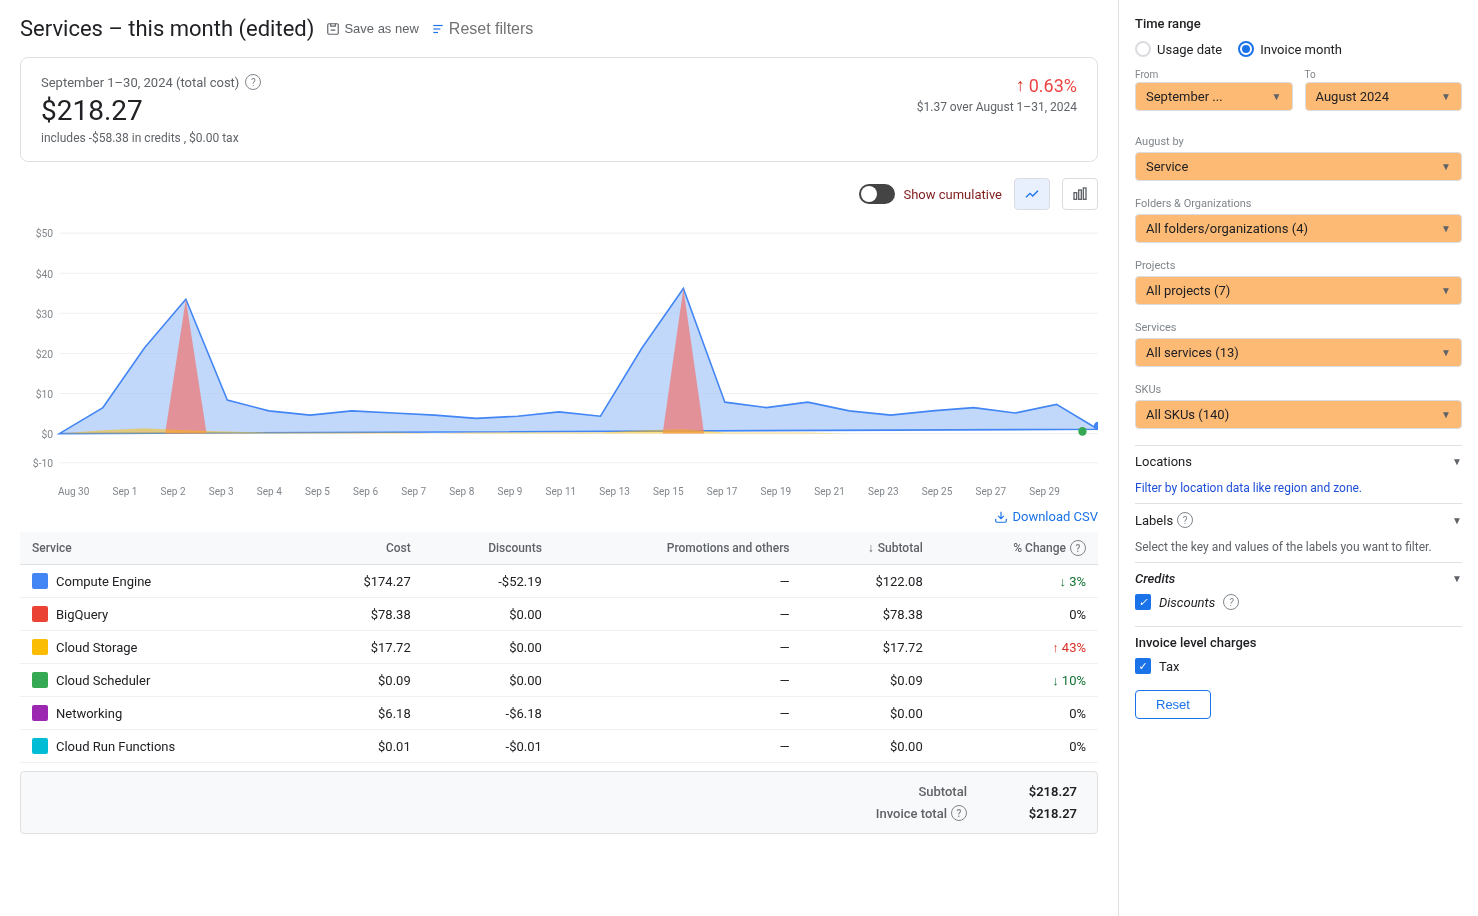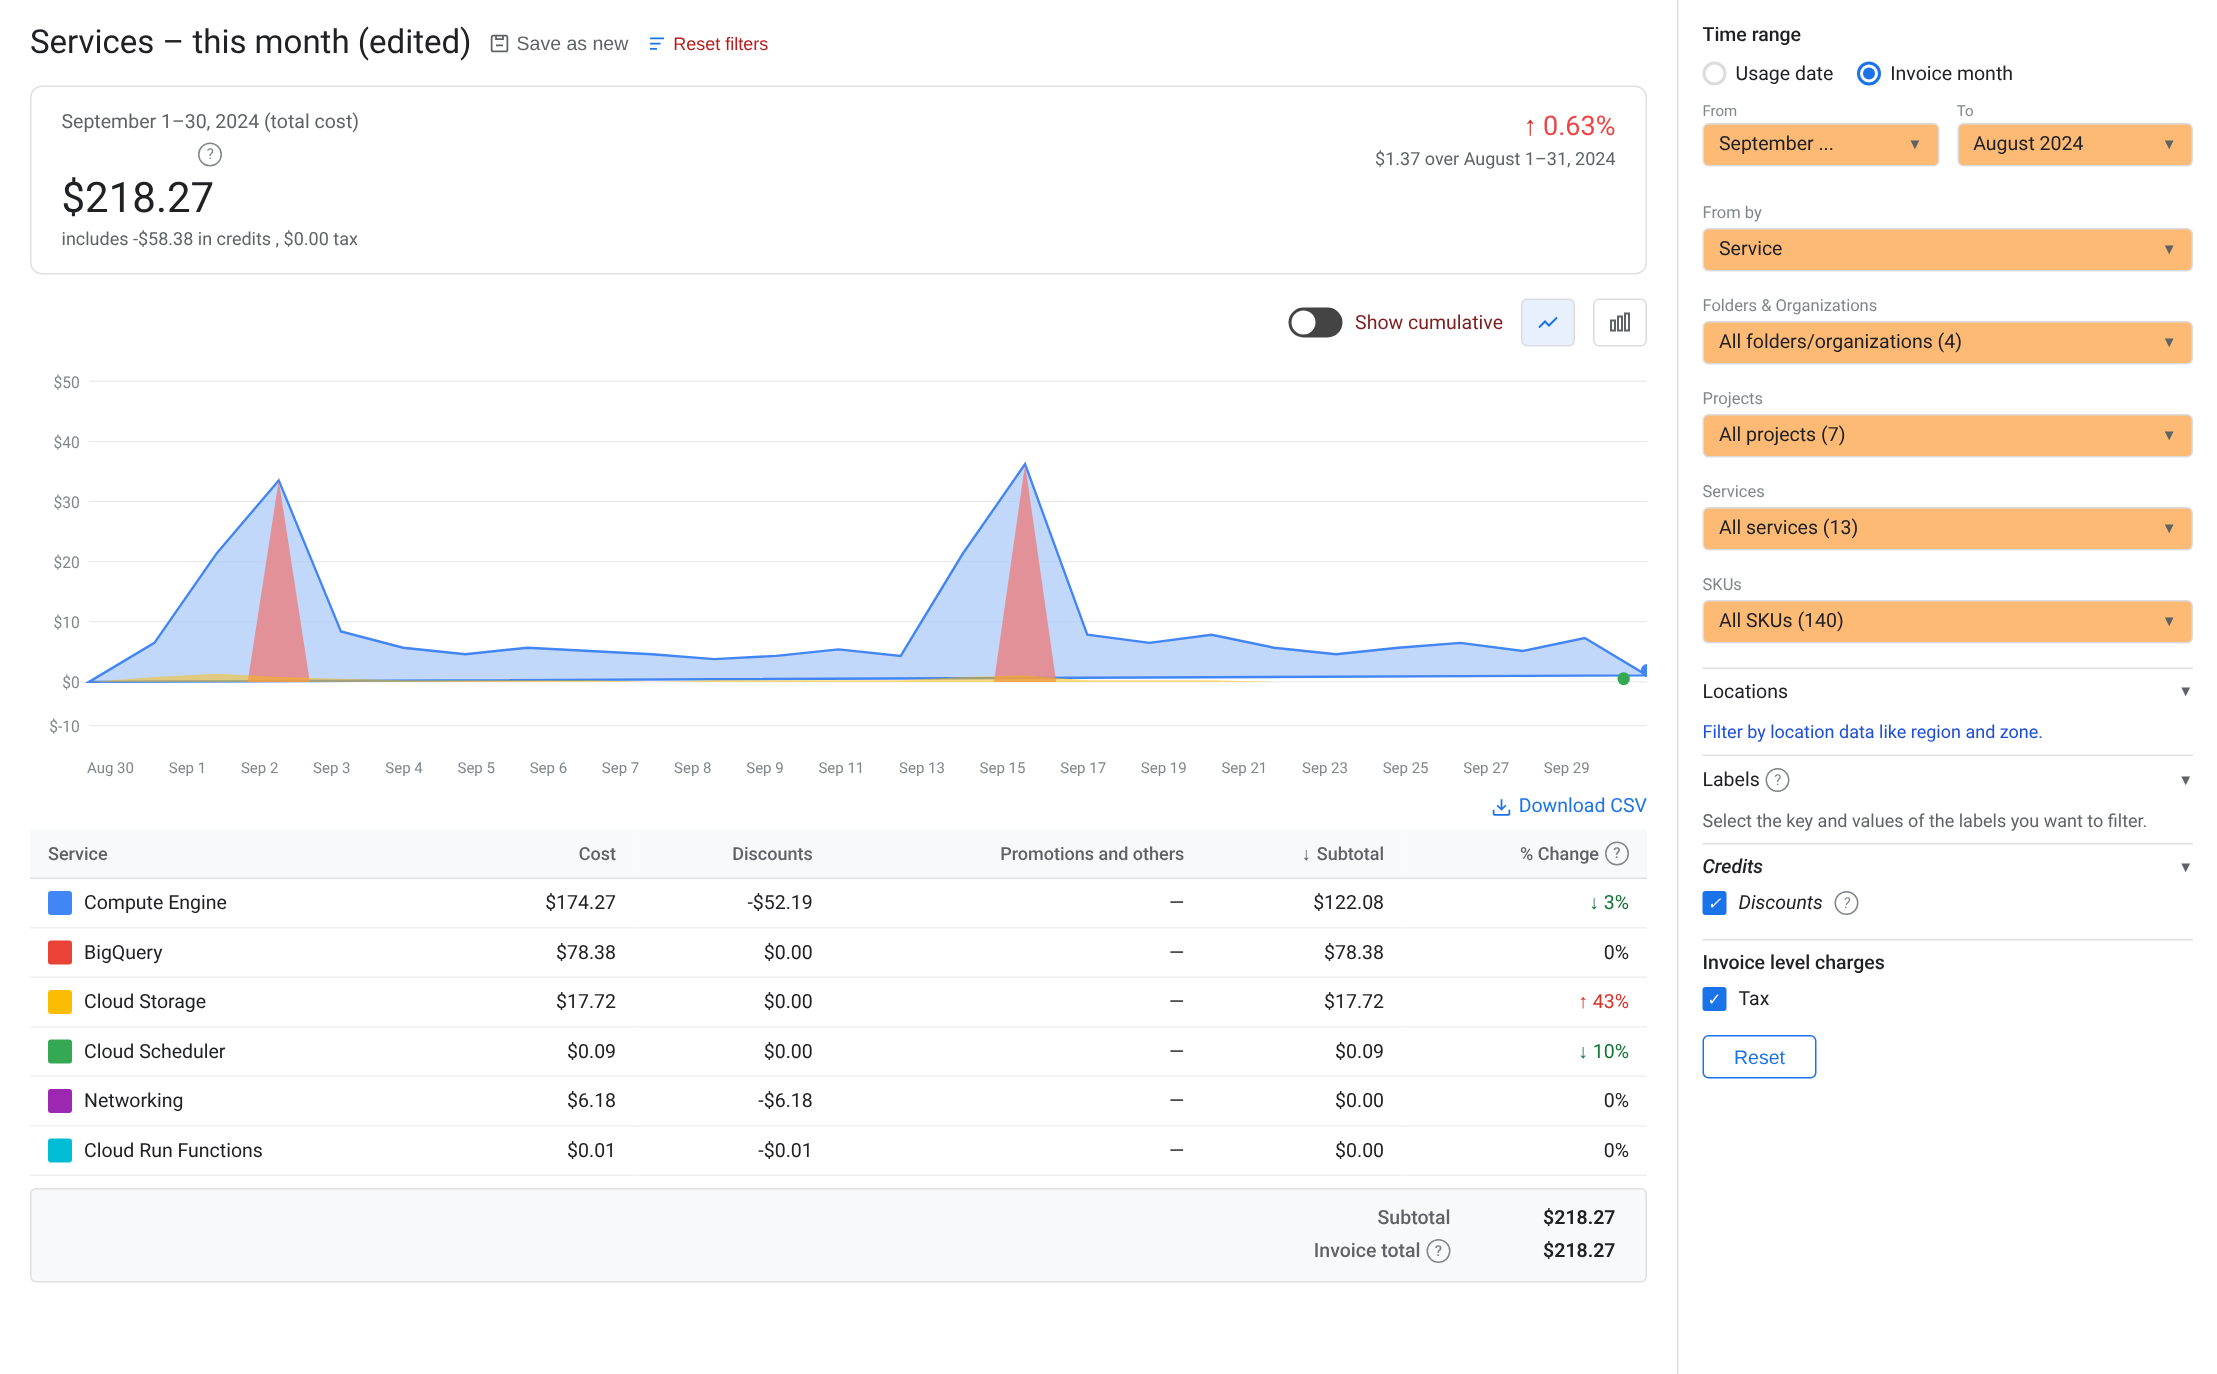--- a/index.html
+++ b/index.html
@@ -5,25 +5,25 @@
     * { box-sizing: border-box; margin: 0; padding: 0; }
     body { font-family: 'Google Sans', Roboto, Arial, sans-serif; font-size: 13px; background: #f8f9fa; color: #202124; display: flex; height: 916px; overflow: hidden; }
 
     .main-content { flex: 1; padding: 16px 20px; overflow-y: auto; background: #fff; }
     .sidebar { width: 360px; background: #fff; border-left: 1px solid #e0e0e0; padding: 16px; overflow-y: auto; }
 
     
     .page-header { display: flex; align-items: center; gap: 12px; margin-bottom: 16px; }
     .page-title { font-size: 22px; font-weight: 400; color: #202124; }
     .save-as-new { display: flex; align-items: center; gap: 4px; color: #5f6368; font-size: 13px; cursor: pointer; border: none; background: none; text-decoration: none; }
-    .reset-filters { display: flex; align-items: center; gap: 4px; color: #b91c1c; font-size: 12px; cursor: pointer; border: none; background: none; text-decoration: none; }
+    .reset-filters { display: flex; align-items: center; gap: 4px; color: #737373; font-size: 16px; cursor: pointer; border: none; background: none; text-decoration: none; }
 
     
     .cost-card { border: 1px solid #e0e0e0; border-radius: 8px; padding: 16px 20px; margin-bottom: 16px; display: flex; align-items: flex-start; justify-content: space-between; }
-    .cost-card-left .period { font-size: 13px; color: #5f6368; display: flex; align-items: center; gap: 6px; flex-direction: column; }
+    .cost-card-left .period { font-size: 13px; color: #5f6368; display: flex; align-items: center; gap: 6px; }
     .cost-card-left .amount { font-size: 28px; font-weight: 400; margin: 4px 0; }
     .cost-card-left .includes { font-size: 12px; color: #5f6368; }
     .cost-card-right { text-align: right; }
     .cost-card-right .change { color: #d93025; font-size: 18px; display: flex; align-items: center; gap: 4px; justify-content: flex-end; }
     .cost-card-right .change-detail { font-size: 12px; color: #5f6368; margin-top: 4px; }
 
     
     .chart-controls { display: flex; align-items: center; justify-content: flex-end; gap: 12px; margin-bottom: 8px; }
     .show-cumulative { display: flex; align-items: center; gap: 8px; font-size: 13px; color: #7f1d1d; }
     .toggle { width: 36px; height: 20px; background: #444; border-radius: 10px; position: relative; cursor: pointer; }
@@ -369,21 +369,21 @@
       <div class="from-to-field">
         <label>To</label>
         <div class="filter-dropdown">
           <span>August 2024</span>
           <span class="arrow-down">▼</span>
         </div>
       </div>
     </div>
 
     <div>
-      <label class="section-title">From by</label>
+      <label class="section-title">August by</label>
       <div class="filter-dropdown">
         <span>Service</span>
         <span class="arrow-down">▼</span>
       </div>
     </div>
   </div>
 
   
   <div class="sidebar-section">
     <label class="section-title">Folders &amp; Organizations</label>

